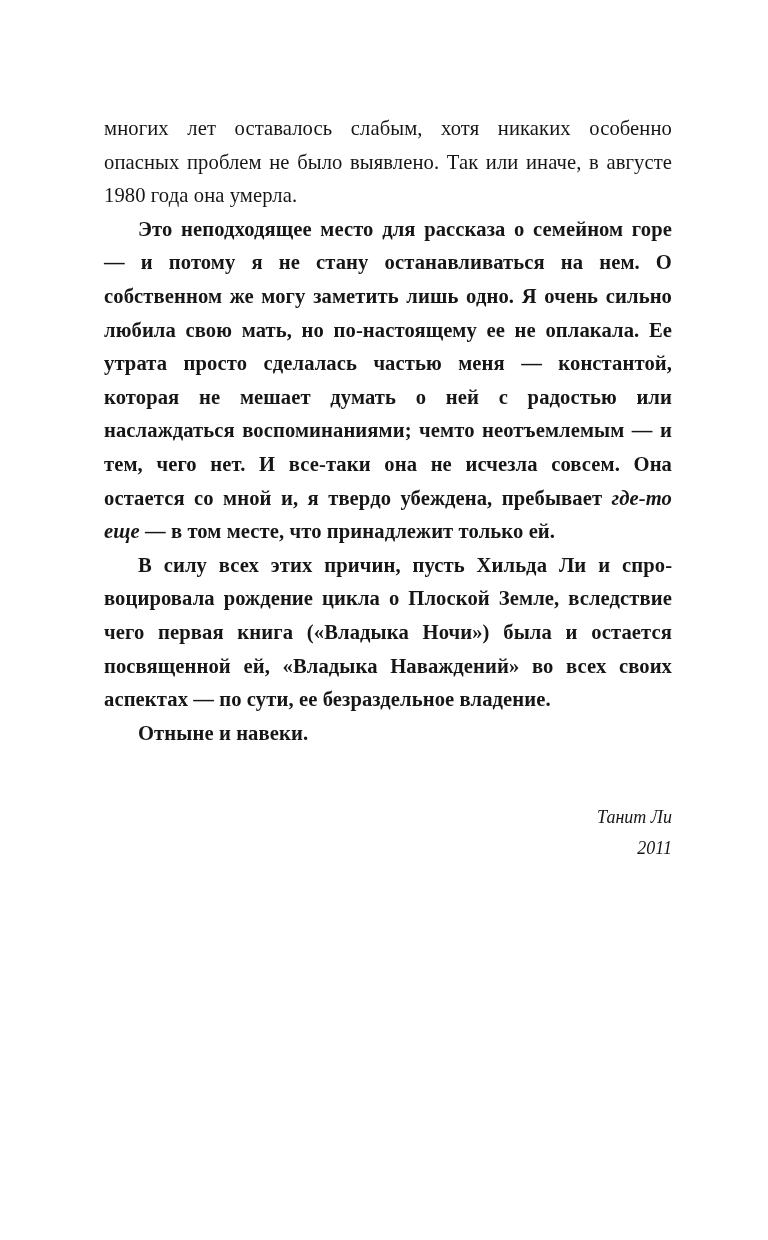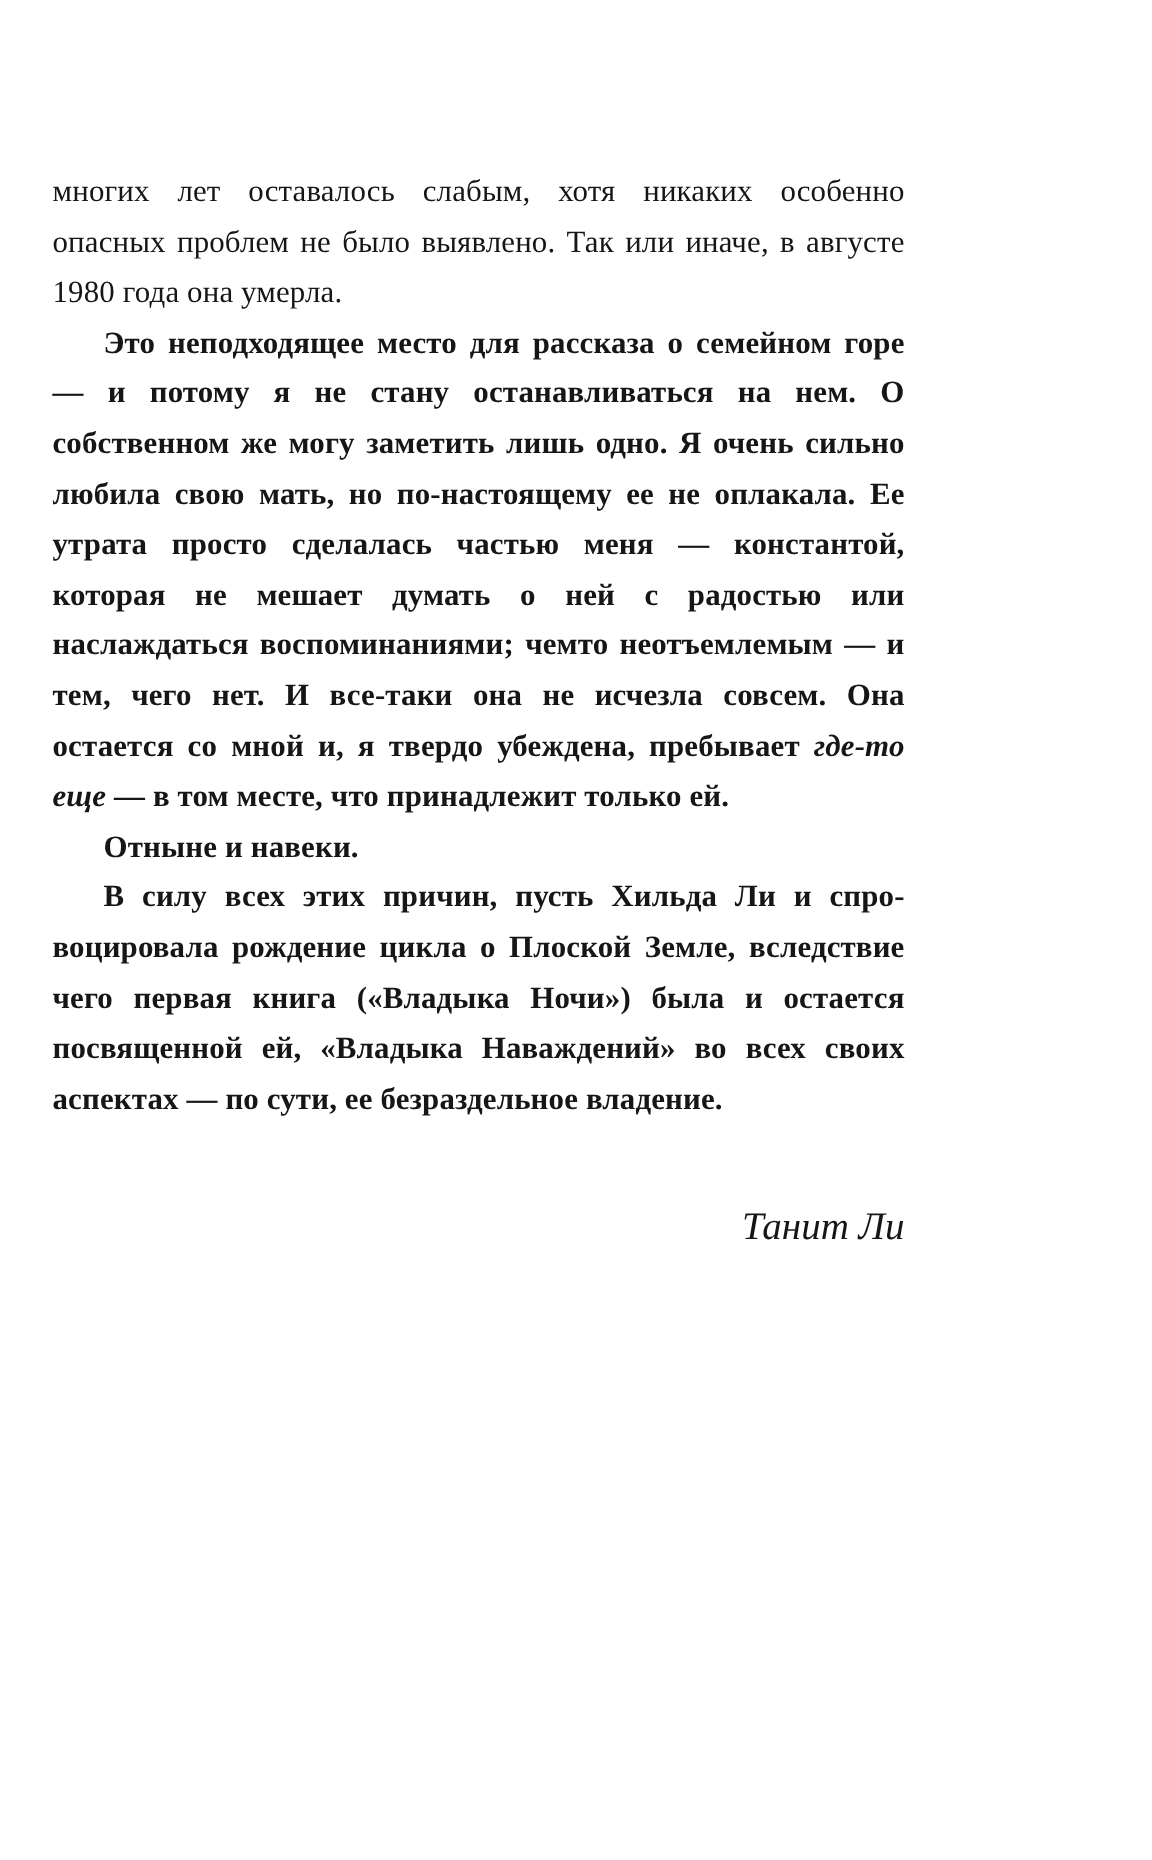--- a/index.html
+++ b/index.html
@@ -13,21 +13,21 @@
     font-family: "Liberation Serif", serif;
     color: #1a1a1a;
     overflow: hidden;
   }
   .page {
     position: relative;
     width: 728px;
     height: 1240px;
     background: #ffffff;
     box-sizing: border-box;
-    padding: 112px 112px 40px 35px;
+    padding: 112px 112px 40px 104px;
   }
   .text-block {
     width: 568px;
   }
   p.para {
     margin: 0;
     font-size: 20.6px;
     line-height: 33.6px;
     text-align: justify;
     text-justify: inter-word;
@@ -43,40 +43,41 @@
     text-align: left;
   }
   .italic {
     font-style: italic;
   }
   .signature {
     margin-top: 52px;
     width: 568px;
     text-align: right;
     font-style: italic;
-    font-size: 26px;
+    font-size: 18px;
     line-height: 31px;
     color: #161616;
   }
   .signature div {
     display: block;
   }
 </style>
 </head>
 <body>
 
 <div class="page">
   <div class="text-block">
 
     <p class="para">многих лет оставалось слабым, хотя никаких особен­но опасных проблем не было выявлено. Так или ина­че, в августе 1980 года она умерла.</p>
 
     <p class="para indent"><span>Это неподходящее место для рассказа о семей­ном горе — и потому я не стану останавливаться  на нем. О собственном же могу заметить лишь одно. Я очень сильно любила свою мать, но по-настоящему ее не оплакала. Ее утрата просто сделалась частью меня — константой, которая не мешает думать о ней с радостью или наслаждаться воспоминаниями; чем­то неотъемлемым — и тем, чего нет. И все-таки она не исчезла совсем. Она остается со мной и, я твердо убеждена, пребывает </span><span class="italic">где-то еще</span><span> — в том месте, что при­надлежит только ей.</span></p>
 
+    <p class="para indent">В силу всех этих причин, пусть Хильда Ли и спро­воцировала рождение цикла о Плоской Земле, вслед­ствие чего первая книга («Владыка Ночи») была и остается посвященной ей, «Владыка Наваждений» во всех своих аспектах — по сути, ее безраздельное вла­дение.</p>
+
     <p class="para indent nojust">Отныне и навеки.</p>
-
-    <p class="para indent">В силу всех этих причин, пусть Хильда Ли и спро­воцировала рождение цикла о Плоской Земле, вслед­ствие чего первая книга («Владыка Ночи») была и остается посвященной ей, «Владыка Наваждений» во всех своих аспектах — по сути, ее безраздельное вла­дение.</p>
 
     <div class="signature">
       <div>Танит Ли</div>
+      <div>2011</div>
     </div>
 
   </div>
 </div>
 
 </body></html>

